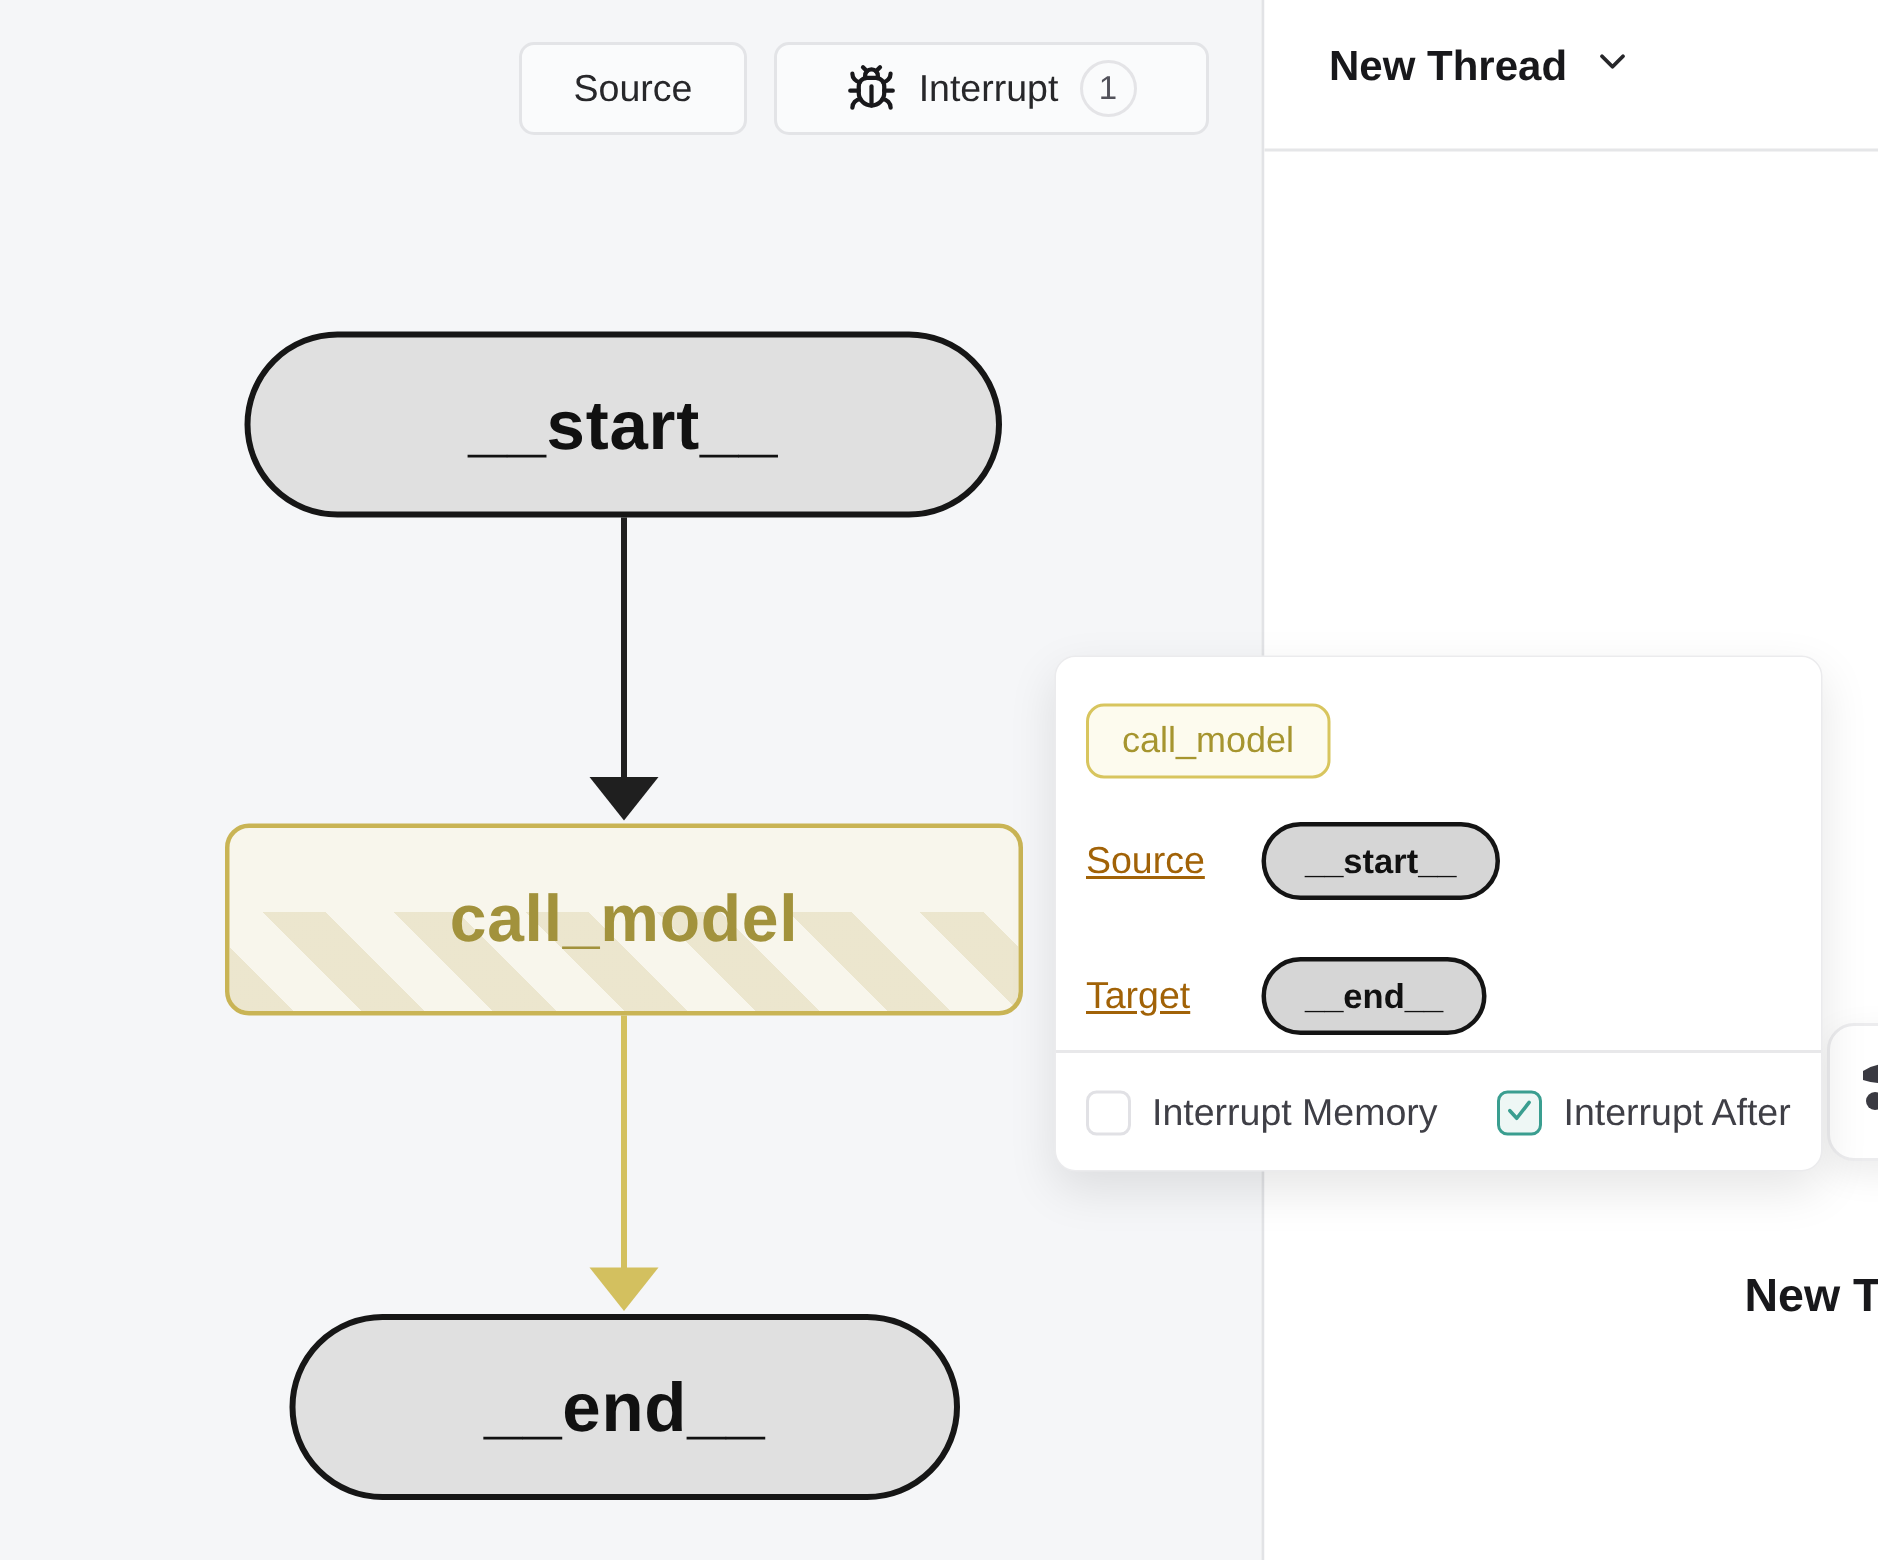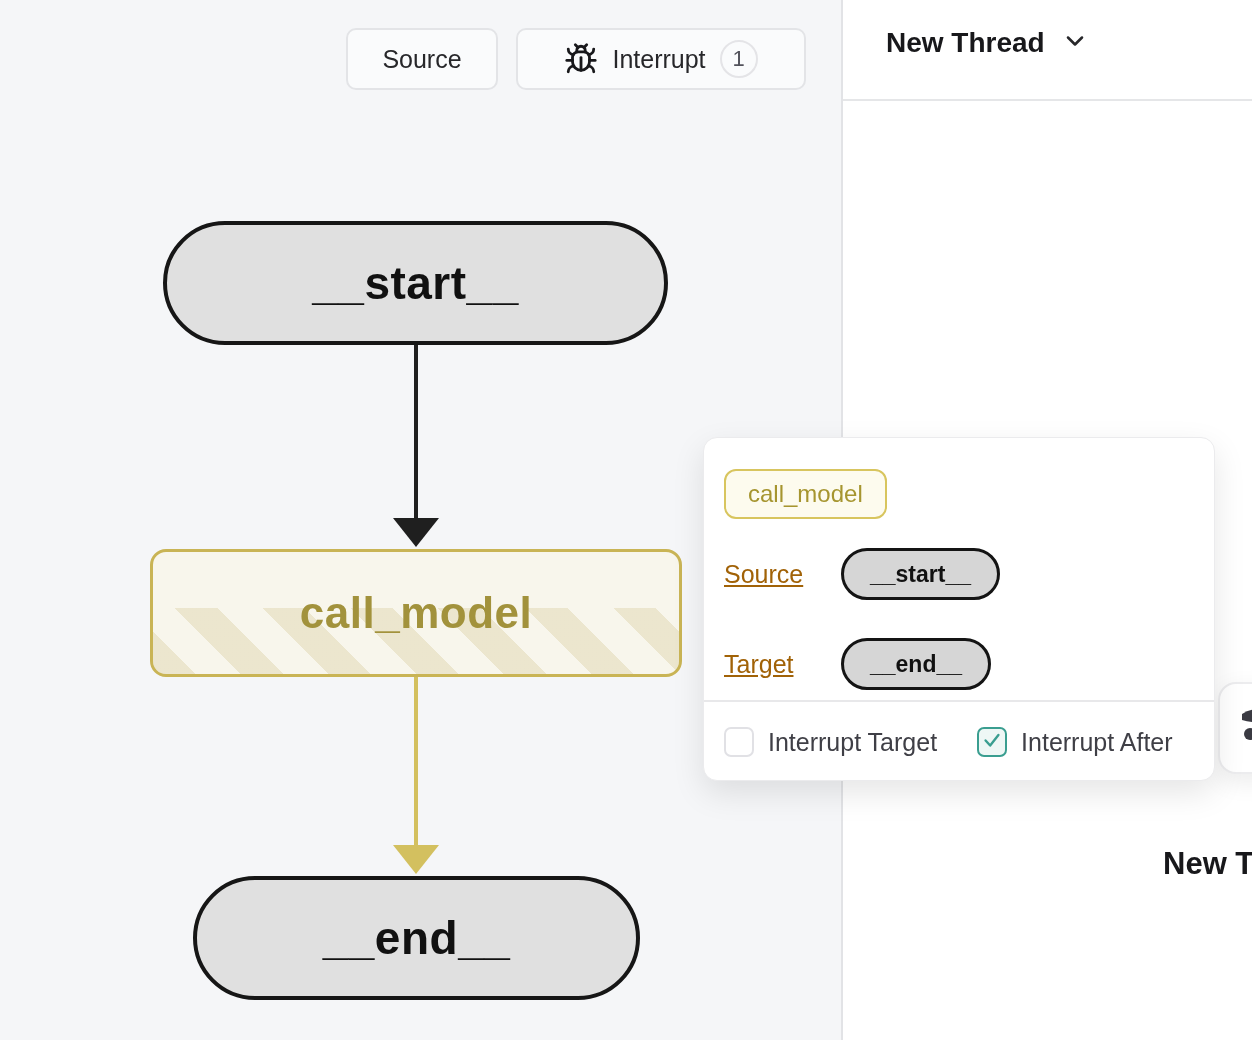--- a/index.html
+++ b/index.html
@@ -182,21 +182,21 @@
 
   <div class="pop-row pop-row-target">
     <span class="pop-label">Target</span>
     <span class="mini-pill">__end__</span>
   </div>
 
   <div class="pop-divider"></div>
 
   <div class="pop-footer">
     <span class="checkbox"></span>
-    <span class="check-label">Interrupt Target</span>
+    <span class="check-label">Interrupt Memory</span>
     <span class="checkbox checked">
       <span>
         <svg width="22" height="22" viewBox="0 0 24 24" fill="none" stroke="#3a9e90" stroke-width="2.6" stroke-linecap="round" stroke-linejoin="round">
             <path d="M5 12.5 10 18 19 6.5"></path>
           </svg>
       </span>
     </span>
     <span class="check-label">Interrupt After</span>
   </div>
 </div>

